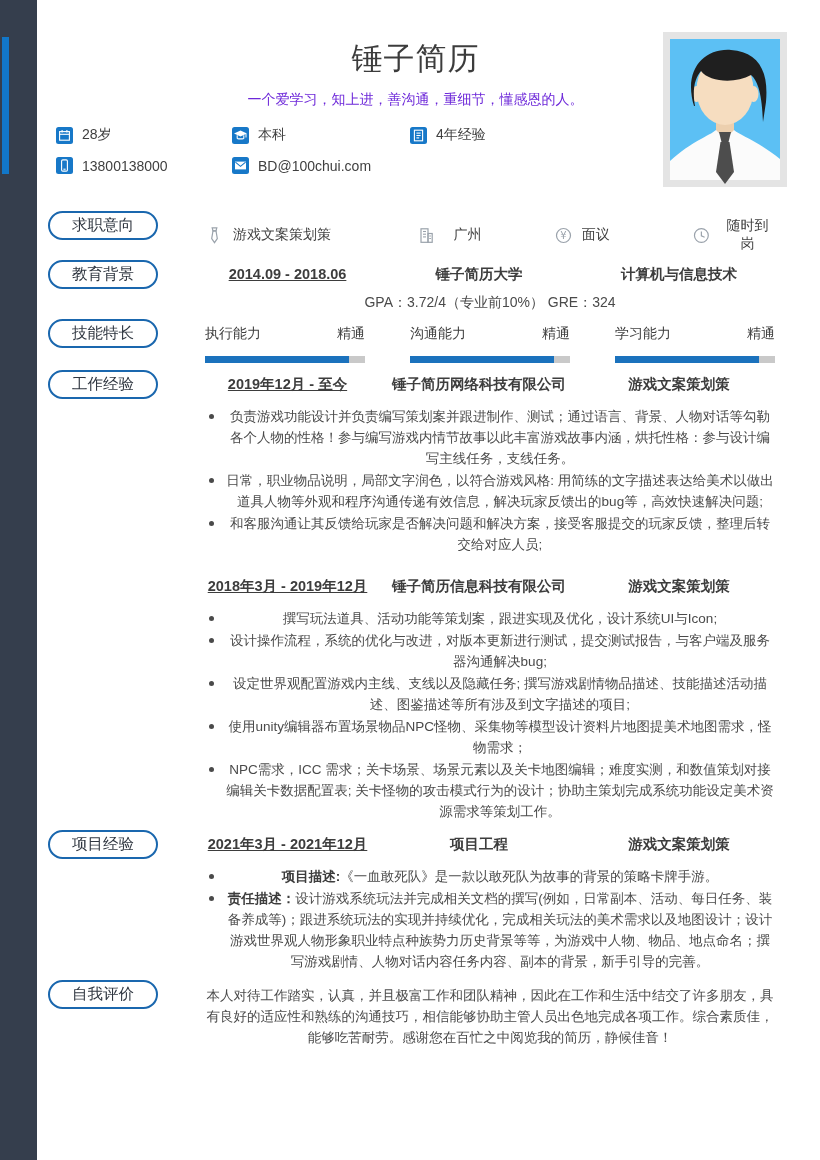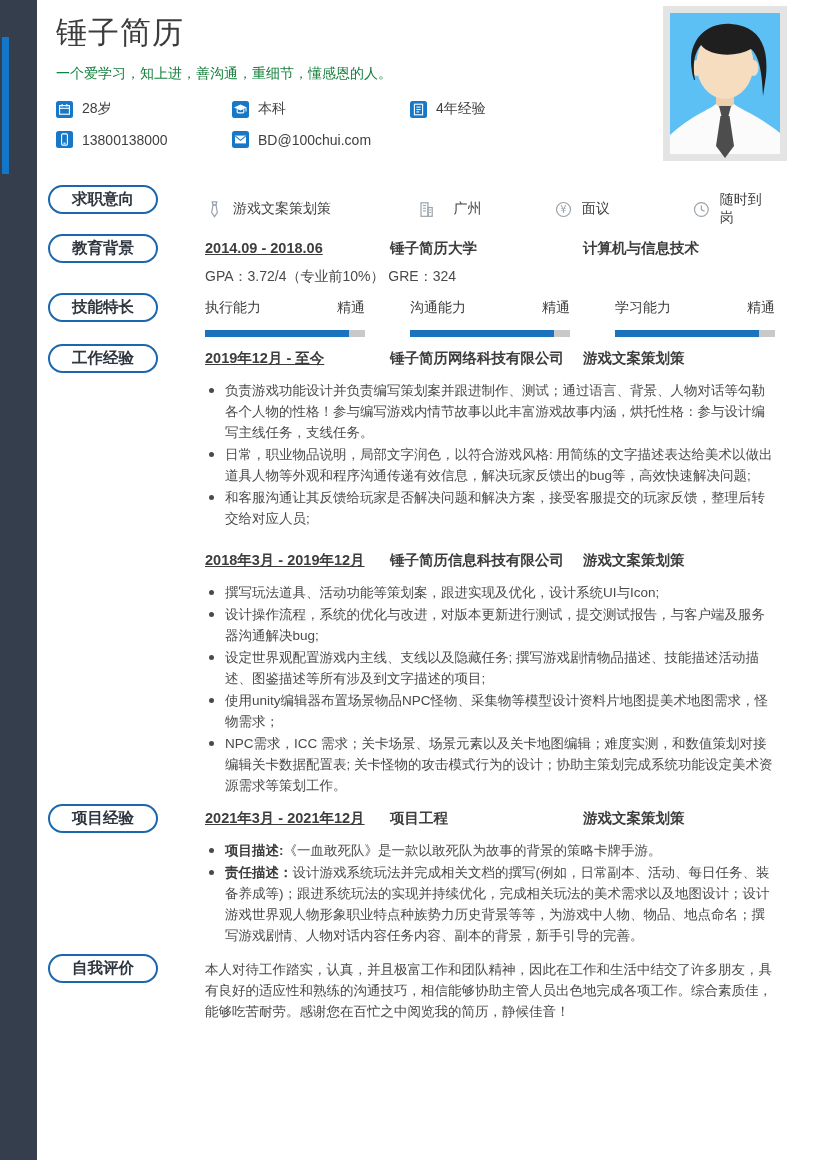--- a/index.html
+++ b/index.html
@@ -5,39 +5,39 @@
   * { margin:0; padding:0; box-sizing:border-box; }
   html,body { width:820px; }
   body {
     font-family: "Liberation Sans", "DejaVu Sans", sans-serif;
     background:#ffffff; color:#3f3f3f; position:relative;
     width:820px; height:1160px; overflow:hidden;
   }
   .side-strip { position:absolute; left:0; top:0; width:37px; height:1160px; background:#353e4d; }
   .side-accent { position:absolute; left:2px; top:37px; width:7px; height:137px; background:#1277c9; }
 
-  .page { position:relative; padding:12px 45px 0 48px; }
+  .page { position:relative; padding:38px 45px 0 48px;text-align:center; }
 
   
   .header { margin-left:8px; position:relative; }
   .name { font-size:31px; font-weight:500; color:#3c3c3c; letter-spacing:1px; }
-  .tagline { font-size:14px; color:#15803d; margin-top:11px; }
+  .tagline { font-size:14px; color:#6d28d9; margin-top:11px; }
   .info-grid { display:grid; grid-template-columns:176px 178px auto; row-gap:13px; margin-top:17px; width:560px; }
   .info-item { display:flex; align-items:center; font-size:14px; color:#3f3f3f; }
   .info-item .bicon { width:17px; height:17px; margin-right:9px; flex:0 0 17px; }
   .avatar { position:absolute; right:-12px; top:-6px; width:124px; height:155px; }
 
   
   .section { display:flex; align-items:flex-start; }
   .mt-obj { margin-top:41px; }
   .mt-std { margin-top:11px; }
   .pill {
     flex:0 0 110px; height:29px; border:2px solid #1a67ae; border-radius:16px;
     display:flex; align-items:center; justify-content:center;
-    font-size:15.5px; font-weight:700; color:#2f3640; background:#fff; margin-top:-4px;
+    font-size:15.5px; font-weight:400; color:#2f3640; background:#fff; margin-top:-4px;
   }
   .section-body { flex:1; margin-left:47px; min-width:0; }
 
   
   .obj-row { display:flex; align-items:center; margin-top:2px; }
   .obj-item { display:flex; align-items:center; font-size:14px; color:#3f3f3f; }
   .obj-item .gicon { width:19px; height:19px; margin-right:9px; }
   .obj-w1 { width:215px; } .obj-w2 { width:138px;gap:8px; } .obj-w3 { width:140px; }
 
   

